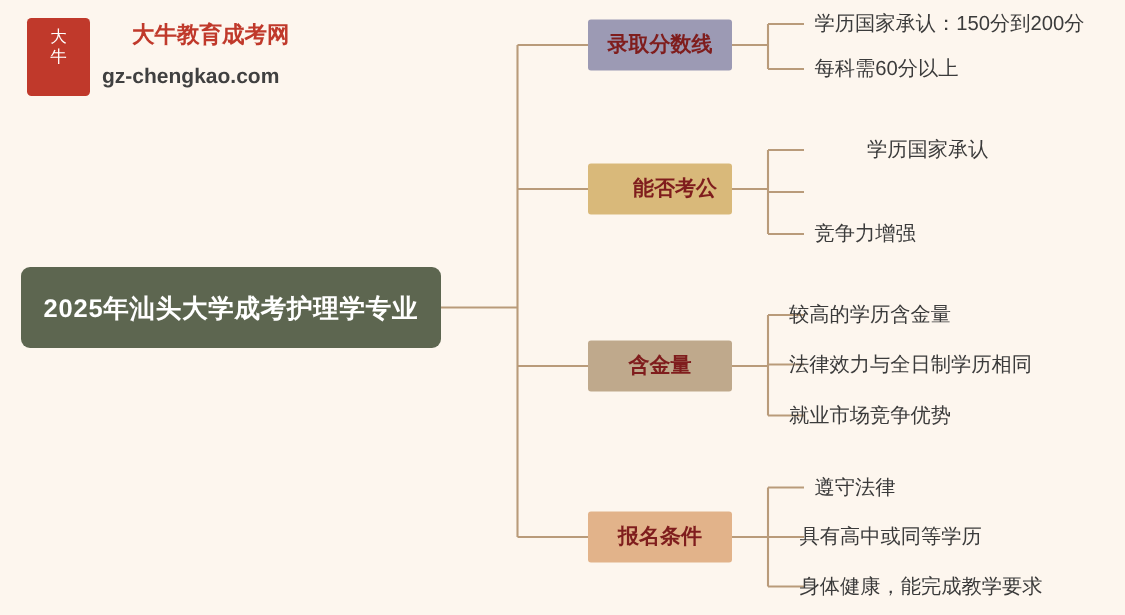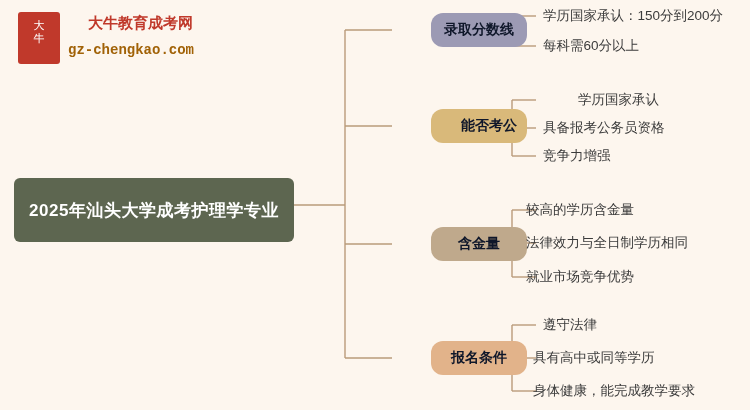--- a/index.html
+++ b/index.html
@@ -53,55 +53,53 @@
     font-weight: bold;
     color: #c0392b;
     white-space: nowrap;
     margin-left: 20px;
   }
   .logo-sub {
     position: absolute;
     left: 50px; top: 30px;
     font-size: 14px;
     font-weight: bold;
-    color: #a16207;
+    color: #404040;
     white-space: nowrap;
-    font-family: Liberation Mono, monospace;
   }
 
   
   .root-node {
     position: absolute;
     left: 14px; top: 178px;
     width: 280px;
-    height: 64px;
+    height: 54px;
     background: #5d6650;
     border-radius: 6px;
     color: #ffffff;
     font-size: 17px;
     font-weight: bold;
     display: flex;
     align-items: center;
     justify-content: center;
     letter-spacing: 0.5px;
   }
 
   
   .branch-node {
     position: absolute;
     width: 96px;
     height: 34px;
-    border-radius: 12px;
+    border-radius: 2px;
     display: flex;
     align-items: center;
     justify-content: center;
     font-size: 14px;
     font-weight: bold;
-    color: #0f172a;
-    margin-left: 39px;
+    color: #7f1d1d;
   }
   .b0 { left: 392px; top: 13px;  background: #9c9ab4; }
   .b1 { left: 392px; top: 109px; background: #d9b97a; padding-left: 20px; }
   .b2 { left: 392px; top: 227px; background: #bfa98c; }
   .b3 { left: 392px; top: 341px; background: #e2b38a; }
 
   
   .leaf {
     position: absolute;
     font-size: 13.5px;
@@ -163,21 +161,20 @@
 
   <div class="branch-node b0">录取分数线</div>
   <div class="branch-node b1">能否考公</div>
   <div class="branch-node b2">含金量</div>
   <div class="branch-node b3">报名条件</div>
 
   <div class="leaf" style="left:543px; top:8px;">学历国家承认：150分到200分</div>
   <div class="leaf" style="left:543px; top:38px;">每科需60分以上</div>
 
   <div class="leaf" style="left:543px; top:92px;margin-left:35px;">学历国家承认</div>
-  <div class="leaf" style="left:543px; top:120px;">具备报考公务员资格</div>
   <div class="leaf" style="left:543px; top:148px;">竞争力增强</div>
 
   <div class="leaf" style="left:526px; top:202px;">较高的学历含金量</div>
   <div class="leaf" style="left:526px; top:235px;">法律效力与全日制学历相同</div>
   <div class="leaf" style="left:526px; top:269px;">就业市场竞争优势</div>
 
   <div class="leaf" style="left:543px; top:317px;">遵守法律</div>
   <div class="leaf" style="left:533px; top:350px;">具有高中或同等学历</div>
   <div class="leaf" style="left:533px; top:383px;">身体健康，能完成教学要求</div>
 

